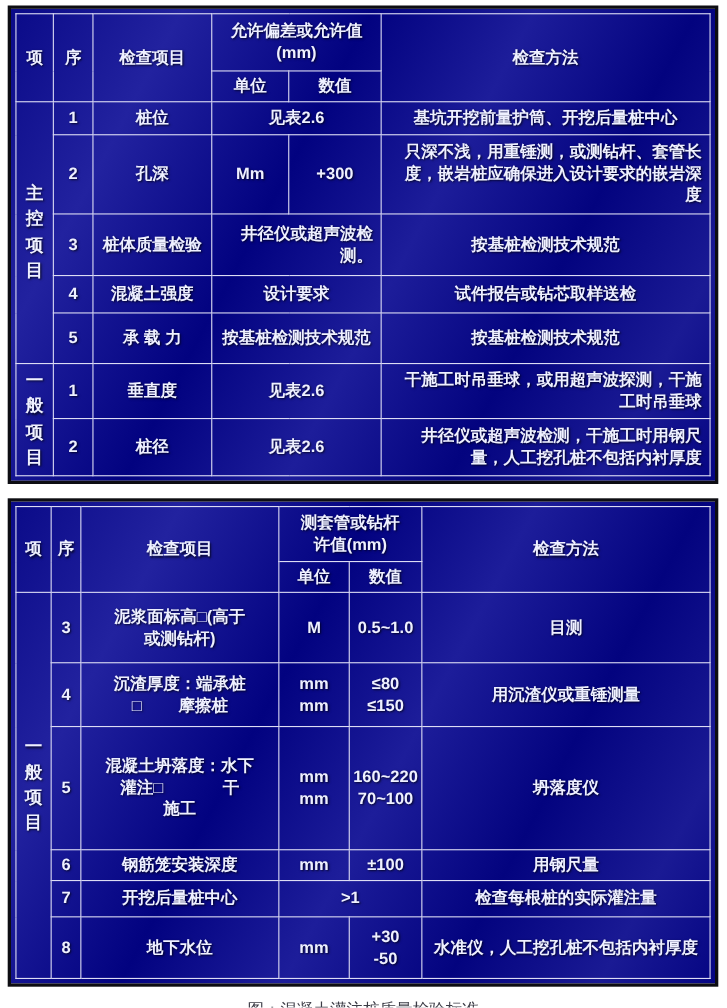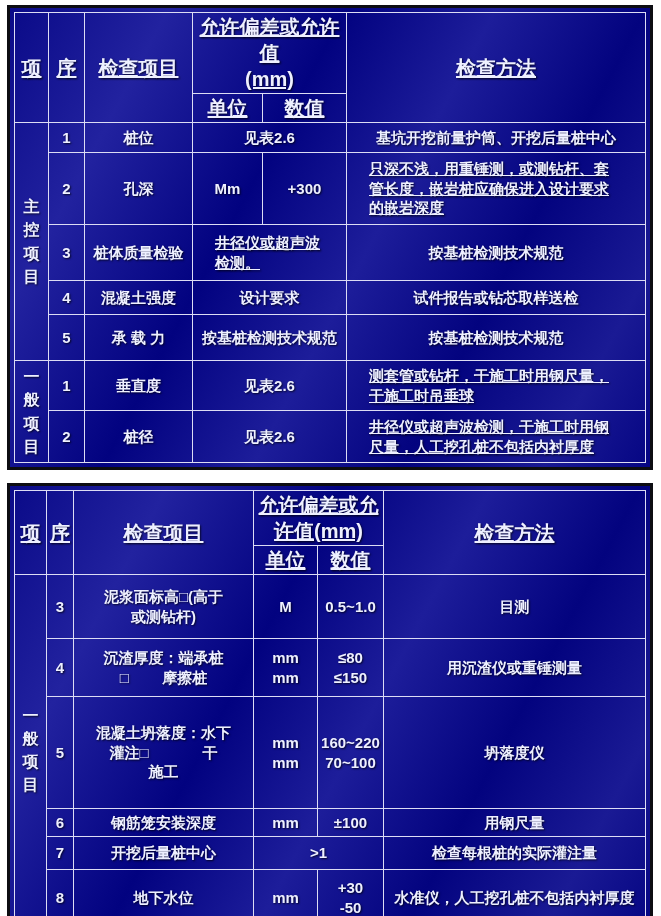--- a/index.html
+++ b/index.html
@@ -27,23 +27,23 @@
     font-weight: bold;
     text-align: center;
     vertical-align: middle;
     font-size: 15px;
     line-height: 1.3;
     white-space: pre-wrap;
     text-shadow: 1px 1px 2px rgba(0,0,0,0.75);
     overflow: hidden;
     padding: 1px 3px;
   }
-  td.hdr { font-size: 20px; text-decoration: underline; }
+  td.hdr { font-size: 15px; }
   td.vlabel { font-size: 16px; line-height: 1.45; }
-  td.method-long { text-align: left; padding: 2px 22px; text-decoration: underline; }
+  td.method-long { text-align: right; padding: 2px 7px; }
 
   
   .t1 tr.h1 { height: 52px; } .t1 tr.h2 { height: 28px; }
   .t1 tr.r1 { height: 30px; } .t1 tr.r2 { height: 72px; }
   .t1 tr.r3 { height: 56px; } .t1 tr.r4 { height: 34px; }
   .t1 tr.r5 { height: 46px; } .t1 tr.g1 { height: 50px; }
   .t1 tr.g2 { height: 52px; }
 
   
   .t2 tr.h1 { height: 50px; } .t2 tr.h2 { height: 28px; }
@@ -125,21 +125,21 @@
         </tr>
 
         <tr class="g1">
           <td class="vlabel" rowspan="2">一
 般
 项
 目</td>
           <td>1</td>
           <td>垂直度</td>
           <td colspan="2">见表2.6</td>
-          <td class="method-long">测套管或钻杆，干施工时用钢尺量，干施工时吊垂球</td>
+          <td class="method-long">干施工时吊垂球，或用超声波探测，干施工时吊垂球</td>
         </tr>
         <tr class="g2">
           <td>2</td>
           <td>桩径</td>
           <td colspan="2">见表2.6</td>
           <td class="method-long">井径仪或超声波检测，干施工时用钢尺量，人工挖孔桩不包括内衬厚度</td>
         </tr>
       </tbody>
     </table>
   </div>
@@ -152,21 +152,21 @@
           <col style="width:180px">
         <col style="width:64px">
           <col style="width:66px">
           <col>
       </colgroup>
       <tbody>
         <tr class="h1">
           <td class="hdr" rowspan="2">项</td>
           <td class="hdr" rowspan="2">序</td>
           <td class="hdr" rowspan="2">检查项目</td>
-          <td class="hdr" colspan="2">允许偏差或允
+          <td class="hdr" colspan="2">测套管或钻杆
 许值(mm)</td>
           <td class="hdr" rowspan="2">检查方法</td>
         </tr>
         <tr class="h2">
           <td class="hdr">单位</td>
           <td class="hdr">数值</td>
         </tr>
 
         <tr class="r3">
           <td class="vlabel" rowspan="6">一

